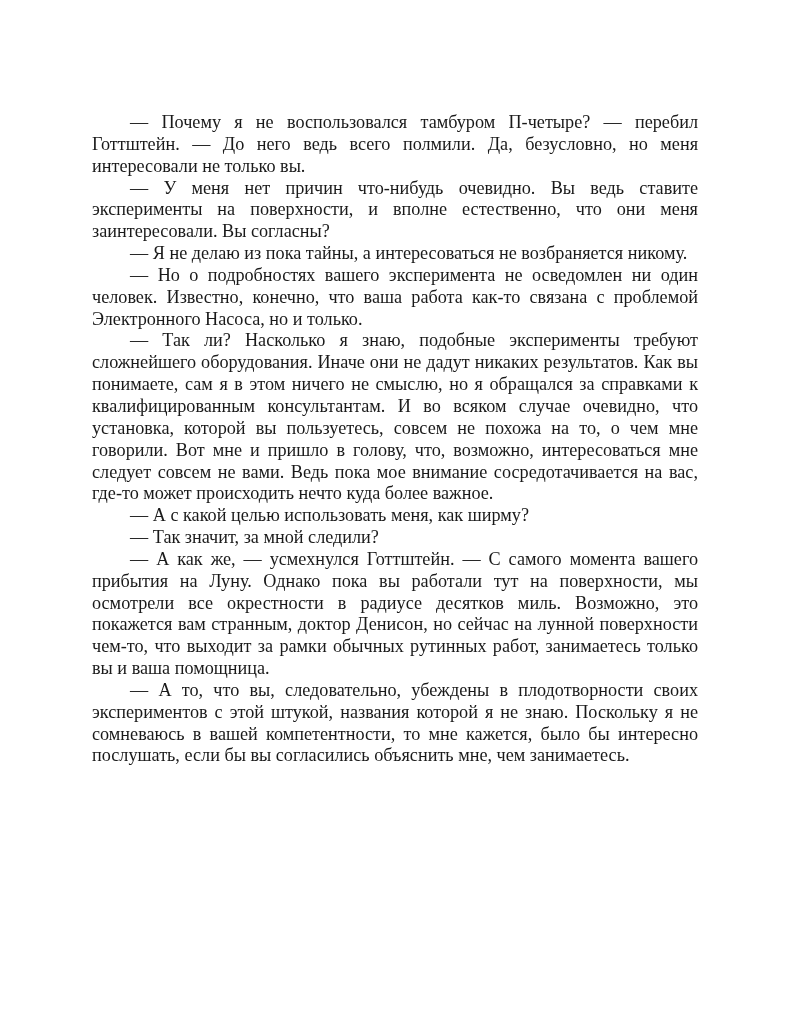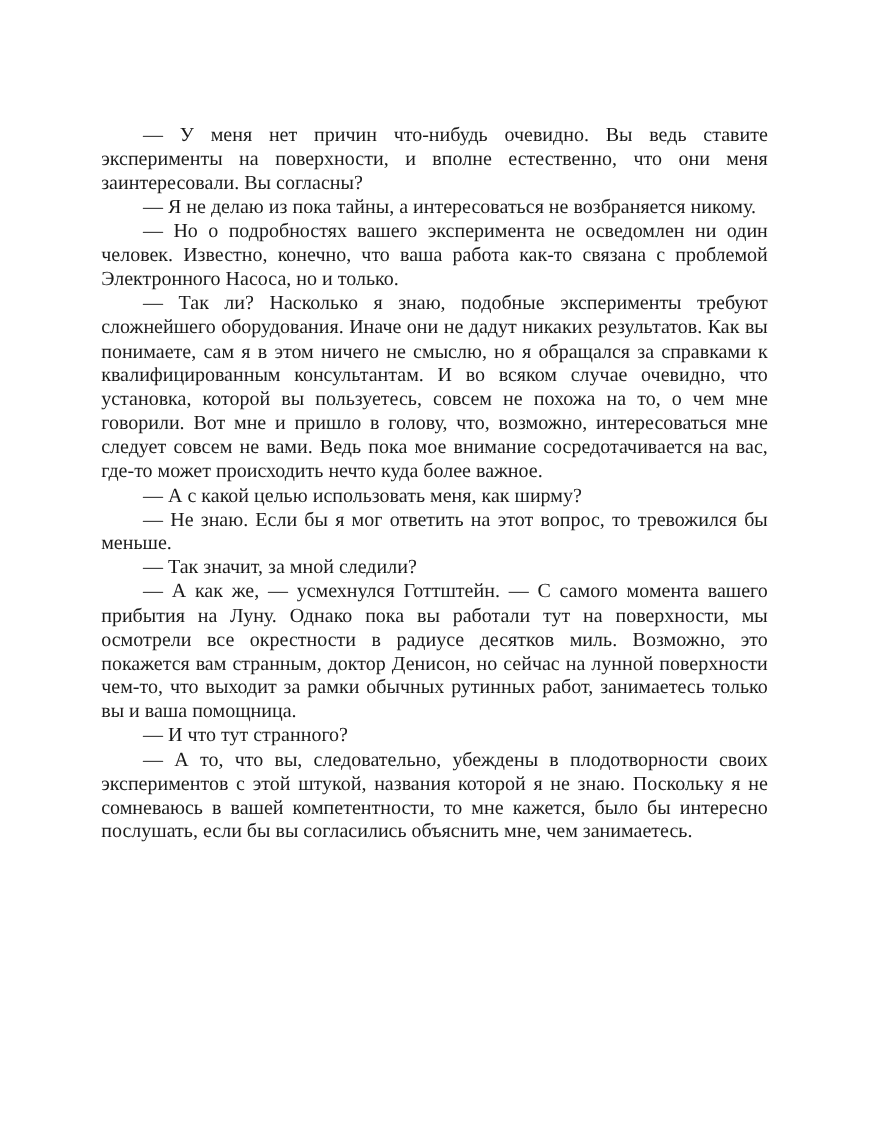--- a/index.html
+++ b/index.html
@@ -18,23 +18,22 @@
   .para {
     margin: 0;
     text-indent: 38px;
     text-align: justify;
   }
 </style>
 </head>
 <body>
 
 <div class="page">
+  <p class="para">— Почему я не воспользовался тамбуром П-четыре? — перебил Готтштейн. — До него ведь всего полмили. Да, безусловно, но меня интересовали не только вы.</p>
   <p class="para">— У меня нет причин что-нибудь очевидно. Вы ведь ставите эксперименты на поверхности, и вполне естественно, что они меня заинтересовали. Вы согласны?</p>
   <p class="para">— Я не делаю из пока тайны, а интересоваться не возбраняется никому.</p>
   <p class="para">— Но о подробностях вашего эксперимента не осведомлен ни один человек. Известно, конечно, что ваша работа как-то связана с проблемой Электронного Насоса, но и только.</p>
   <p class="para">— Так ли? Насколько я знаю, подобные эксперименты требуют сложнейшего оборудования. Иначе они не дадут никаких результатов. Как вы понимаете, сам я в этом ничего не смыслю, но я обращался за справками к квалифицированным консультантам. И во всяком случае очевидно, что установка, которой вы пользуетесь, совсем не похожа на то, о чем мне говорили. Вот мне и пришло в голову, что, возможно, интересоваться мне следует совсем не вами. Ведь пока мое внимание сосредотачивается на вас, где-то может происходить нечто куда более важное.</p>
   <p class="para">— А с какой целью использовать меня, как ширму?</p>
-  <p class="para">— Не знаю. Если бы я мог ответить на этот вопрос, то тревожился бы меньше.</p>
   <p class="para">— Так значит, за мной следили?</p>
   <p class="para">— А как же, — усмехнулся Готтштейн. — С самого момента вашего прибытия на Луну. Однако пока вы работали тут на поверхности, мы осмотрели все окрестности в радиусе десятков миль. Возможно, это покажется вам странным, доктор Денисон, но сейчас на лунной поверхности чем-то, что выходит за рамки обычных рутинных работ, занимаетесь только вы и ваша помощница.</p>
-  <p class="para">— И что тут странного?</p>
   <p class="para">— А то, что вы, следовательно, убеждены в плодотворности своих экспериментов с этой штукой, названия которой я не знаю. Поскольку я не сомневаюсь в вашей компетентности, то мне кажется, было бы интересно послушать, если бы вы согласились объяснить мне, чем занимаетесь.</p>
 </div>
 
 </body></html>

